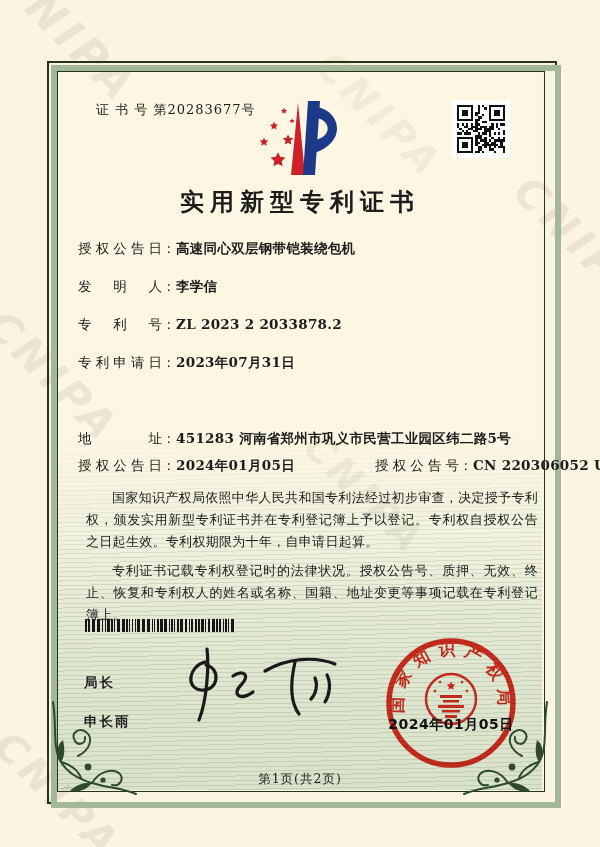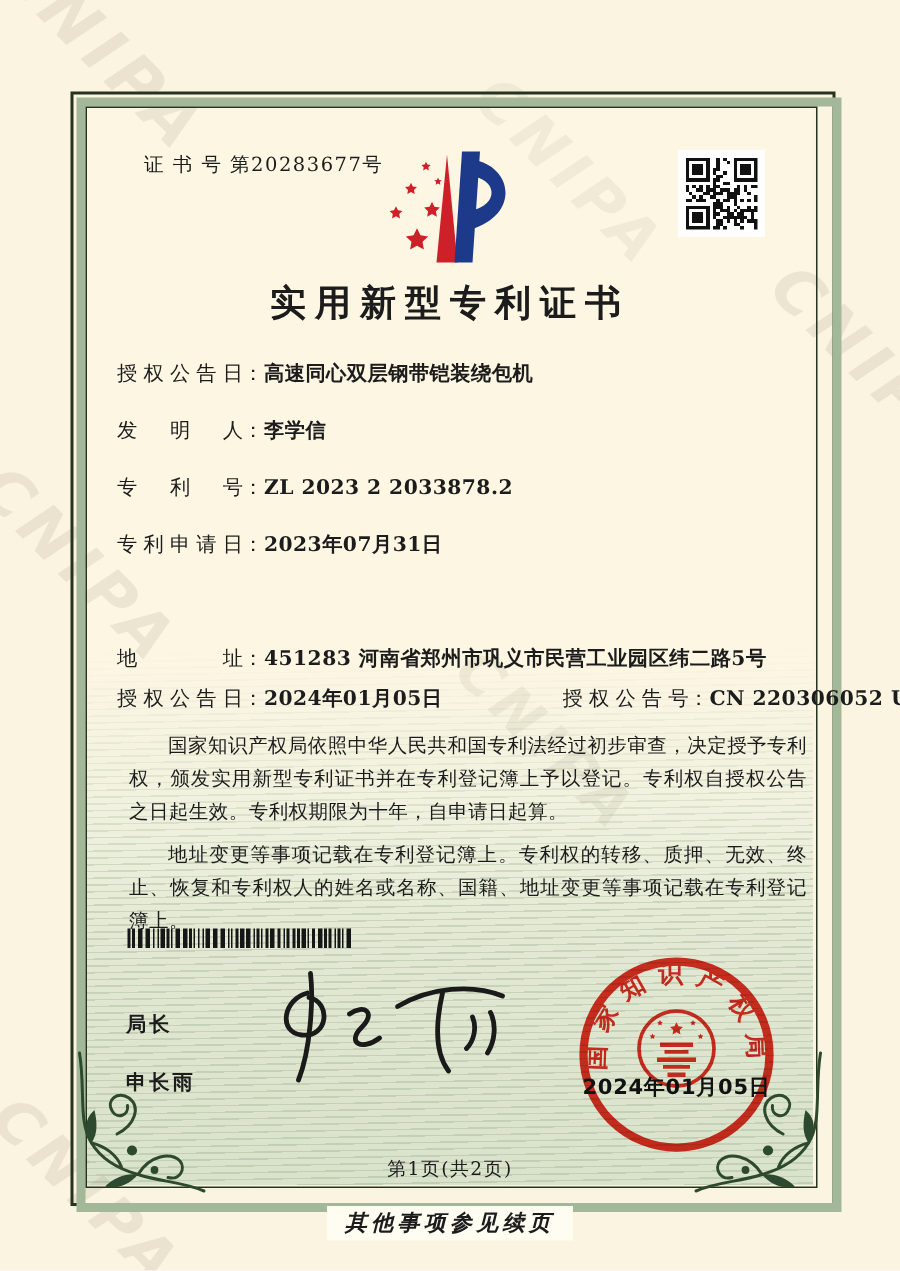--- a/index.html
+++ b/index.html
@@ -291,21 +291,21 @@
 
   <div class="frow" style="top:457px;">
     <span class="lab">授权公告日</span><span class="col">：</span><span class="val">2024年01月05日</span>
     <span class="grant2">
       <span class="lab">授权公告号</span><span class="col">：</span><span class="val">CN 220306052 U</span>
     </span>
   </div>
 
   <div class="legal">
     <p>国家知识产权局依照中华人民共和国专利法经过初步审查，决定授予专利权，颁发实用新型专利证书并在专利登记簿上予以登记。专利权自授权公告之日起生效。专利权期限为十年，自申请日起算。</p>
-    <p>地址变更等事项记载在专利登记簿上。专利权的转移、质押、无效、终止、恢复和专利权人的姓名或名称、国籍、地址变更等事项记载在专利登记簿上。</p>
+    <p>专利证书记载专利权登记时的法律状况。授权公告号、质押、无效、终止、恢复和专利权人的姓名或名称、国籍、地址变更等事项记载在专利登记簿上。</p>
   </div>
 
   <div class="barcode" id="barcode"><i style="width:2px;margin-right:1px"></i><i style="width:2px;margin-right:2px"></i><i style="width:3px;margin-right:2px"></i><i style="width:3px;margin-right:2px"></i><i style="width:1px;margin-right:2px"></i><i style="width:1px;margin-right:1px"></i><i style="width:3px;margin-right:1px"></i><i style="width:2px;margin-right:1px"></i><i style="width:1px;margin-right:2px"></i><i style="width:3px;margin-right:2px"></i><i style="width:3px;margin-right:1px"></i><i style="width:2px;margin-right:1px"></i><i style="width:1px;margin-right:2px"></i><i style="width:1px;margin-right:2px"></i><i style="width:1px;margin-right:1px"></i><i style="width:3px;margin-right:2px"></i><i style="width:3px;margin-right:2px"></i><i style="width:3px;margin-right:2px"></i><i style="width:1px;margin-right:1px"></i><i style="width:1px;margin-right:2px"></i><i style="width:2px;margin-right:1px"></i><i style="width:3px;margin-right:1px"></i><i style="width:3px;margin-right:2px"></i><i style="width:1px;margin-right:1px"></i><i style="width:2px;margin-right:1px"></i><i style="width:1px;margin-right:2px"></i><i style="width:2px;margin-right:1px"></i><i style="width:3px;margin-right:2px"></i><i style="width:2px;margin-right:2px"></i><i style="width:1px;margin-right:1px"></i><i style="width:2px;margin-right:2px"></i><i style="width:2px;margin-right:1px"></i><i style="width:2px;margin-right:1px"></i><i style="width:3px;margin-right:1px"></i><i style="width:1px;margin-right:2px"></i><i style="width:2px;margin-right:2px"></i><i style="width:3px;margin-right:1px"></i><i style="width:2px;margin-right:1px"></i><i style="width:2px;margin-right:2px"></i><i style="width:1px;margin-right:1px"></i><i style="width:2px;margin-right:1px"></i><i style="width:1px;margin-right:2px"></i><i style="width:3px;margin-right:1px"></i></div>
 
   <div class="director-title">局长</div>
   <div class="director-name">申长雨</div>
   <svg class="signature" viewBox="0 0 175 76">
     <g stroke="#1a1a1a" fill="none" stroke-width="3.2" stroke-linecap="round">
       <path d="M40 16 C24 20 20 42 36 44 C54 46 56 22 41 19"></path>
       <path d="M42 3 C44 20 42 54 34 74"></path>
@@ -336,17 +336,14 @@
       <rect x="-11" y="-4" width="22" height="3"></rect>
       <rect x="-8" y="1" width="16" height="2.5"></rect>
       <rect x="-13" y="6" width="26" height="3"></rect>
       <rect x="-9" y="11" width="18" height="2.5"></rect>
       <rect x="-6" y="16" width="12" height="3"></rect>
     </g>
   </svg>
   <div class="seal-date">2024年01月05日</div>
 
   <div class="page-note">第1页(共2页)</div>
-  <div class="continuation">
-    <span>其他事项参见续页</span>
-  </div>
 
 </div>
 
 </body></html>

